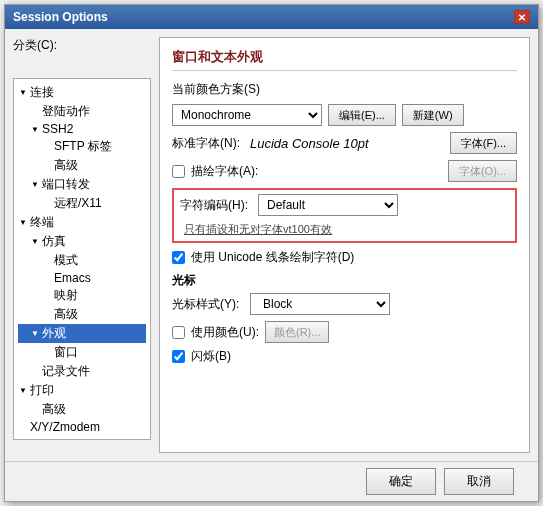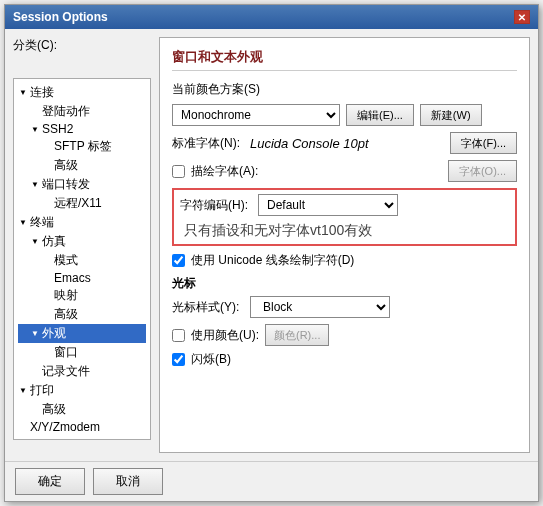--- a/index.html
+++ b/index.html
@@ -150,39 +150,40 @@
     }
     .select-dropdown {
       height: 22px;
       font-size: 12px;
       border: 1px solid #888;
       background: white;
       padding: 1px 4px;
       cursor: pointer;
     }
     .hint-text {
-      font-size: 14px;
+      font-size: 11px;
       color: #444;
       padding-left: 4px;
+      text-decoration: underline;
     }
     .color-btn {
       background: linear-gradient(to bottom, #f8f8f8, #e0e0e0);
       border: 1px solid #888;
       font-size: 11px;
       padding: 2px 8px;
       height: 22px;
       cursor: pointer;
       color: #999;
     }
     
     .dialog-footer {
       display: flex;
-      justify-content: flex-start;
+      justify-content: flex-end;
       gap: 8px;
-      padding: 6px 10px;
+      padding: 6px 24px;
       border-top: 1px solid #ccc;
     }
     .footer-btn {
       border: 1px solid #888;
       background: linear-gradient(to bottom, #f8f8f8, #e0e0e0);
       padding: 4px 20px;
       font-size: 12px;
       cursor: pointer;
       min-width: 70px;
     }
@@ -281,21 +282,21 @@
       </div>
     </div>
 
     <div class="content-panel">
       <div class="section-title">窗口和文本外观</div>
 
       <div class="form-row">
         <span class="form-label">当前颜色方案(S)</span>
       </div>
       <div class="form-row">
-        <select class="select-dropdown" style="width:168px;">
+        <select class="select-dropdown" style="width:150px;">
           <option>Monochrome</option>
         </select>
         <button class="btn">编辑(E)...</button>
         <button class="btn">新建(W)</button>
       </div>
 
       <div class="form-row">
         <span class="form-label">标准字体(N):</span>
         <span class="text-display" style="font-style:italic; font-size:13px;">Lucida Console 10pt</span>
         <button class="btn">字体(F)...</button>

